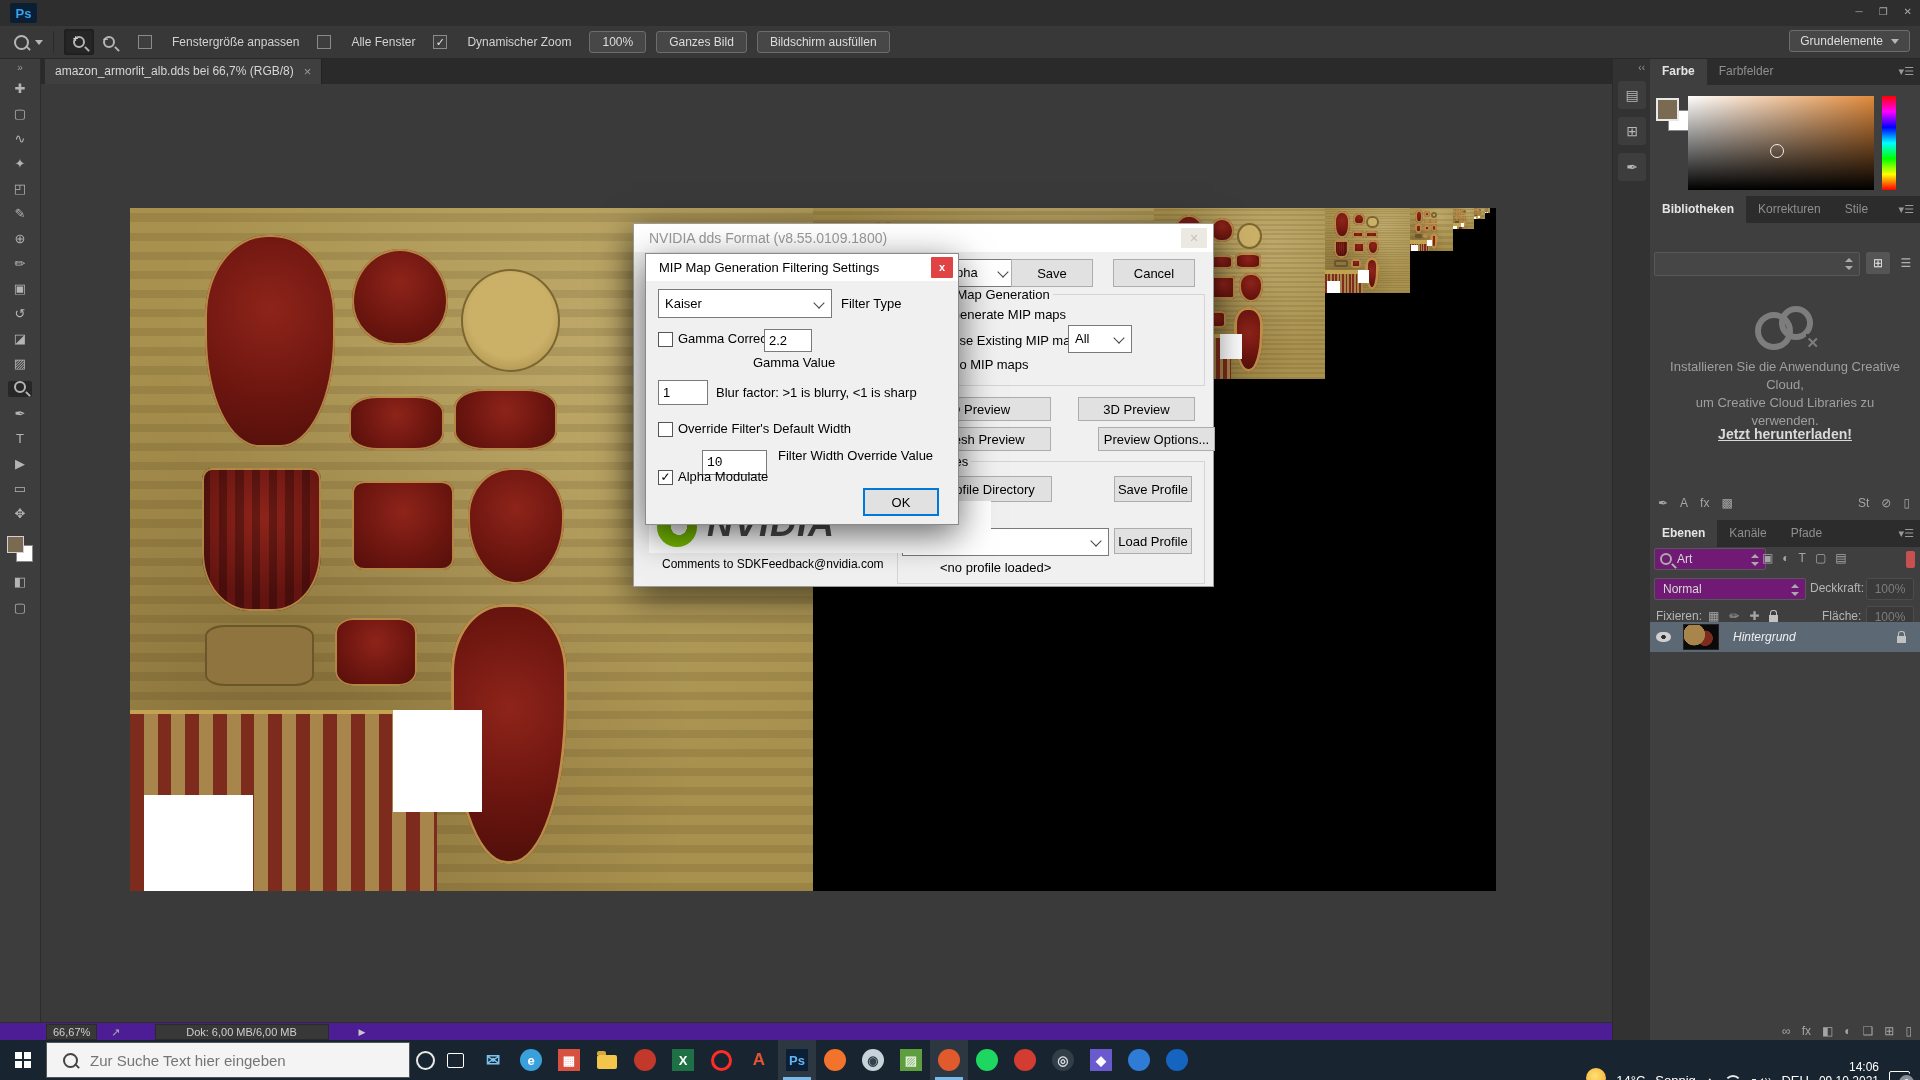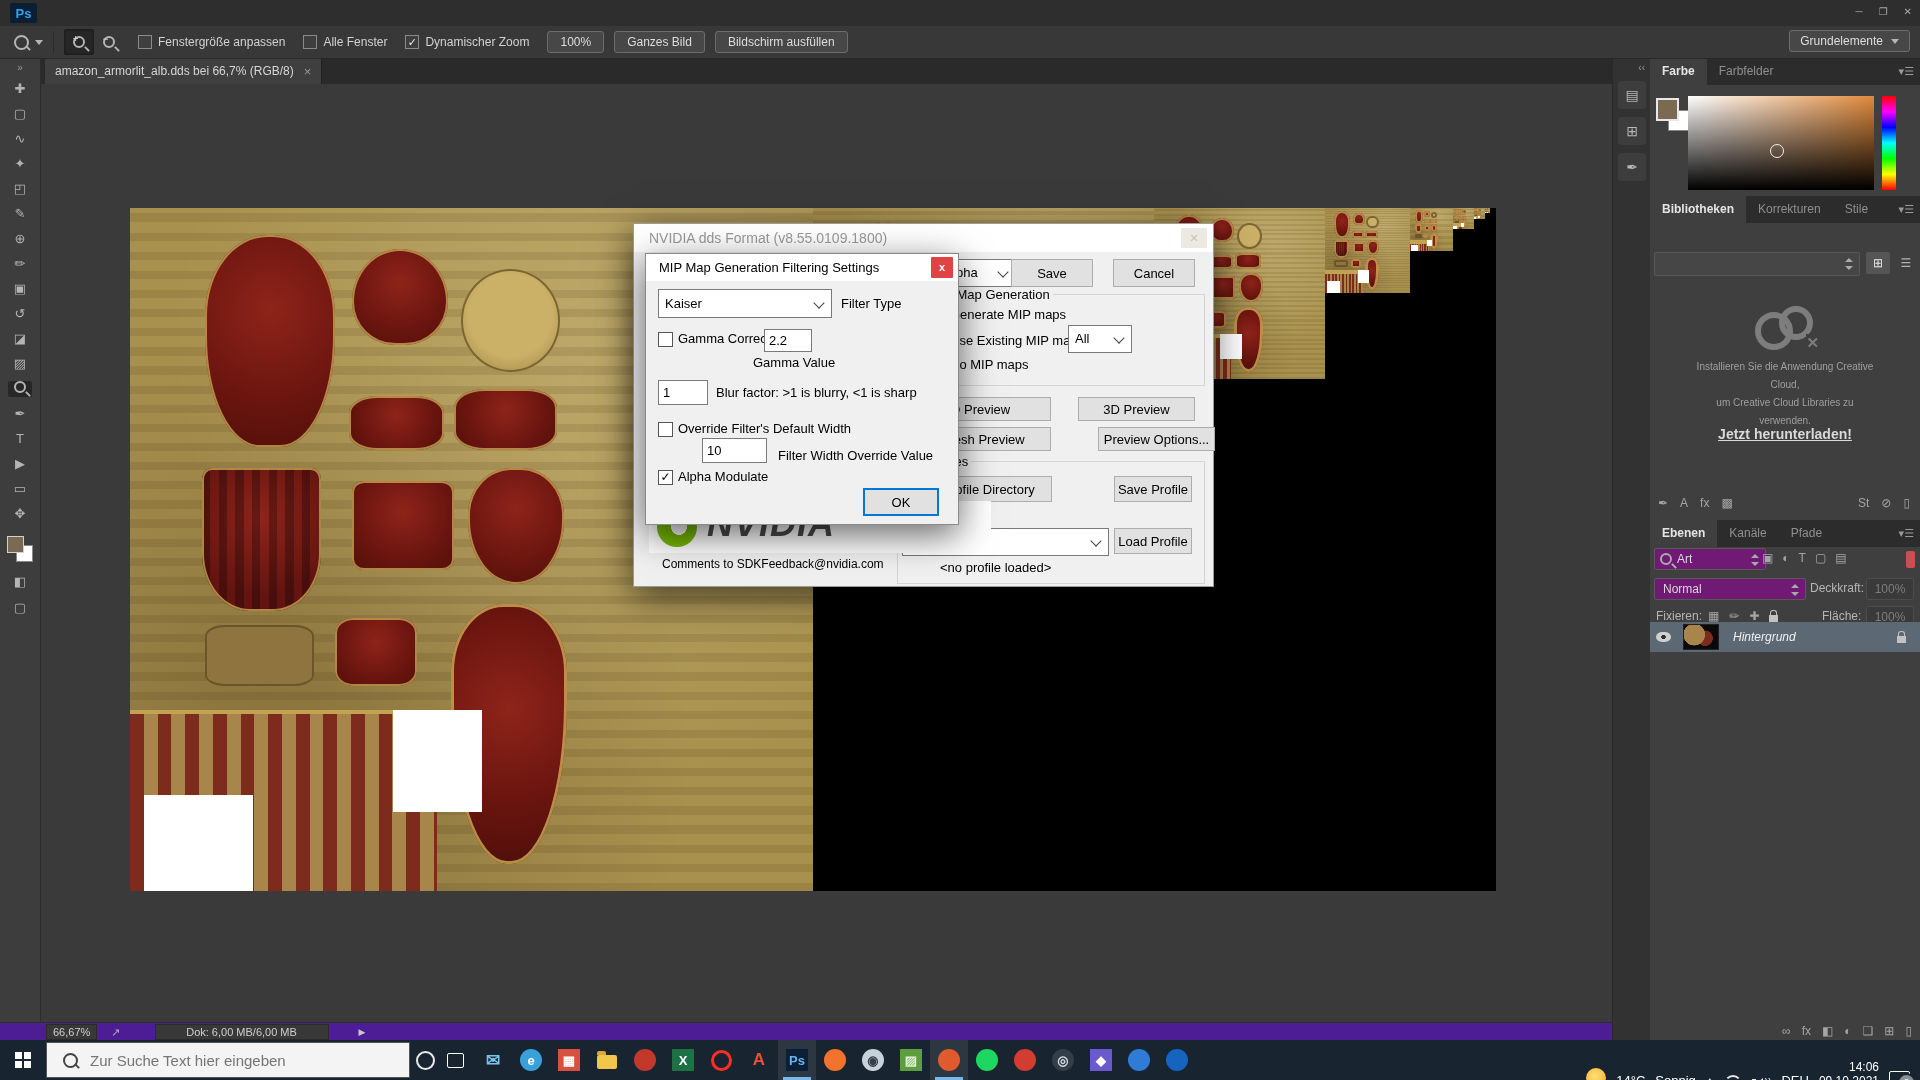--- a/index.html
+++ b/index.html
@@ -15,21 +15,21 @@
   #optionsbar{position:absolute;left:0;top:26px;width:1920px;height:32px;background:#383838;
     border-bottom:1px solid #282828;display:flex;align-items:center;color:#d2d2d2;font-size:12px;z-index:5}
   .mag{width:11px;height:11px;border:2px solid #b5b5b5;border-radius:50%;position:relative;display:inline-block}
   .mag::after{content:"";position:absolute;left:9px;top:10px;width:6px;height:2px;background:#b5b5b5;transform:rotate(45deg)}
   .mag.small{width:8px;height:8px}
   .tri-dn{width:0;height:0;border-left:4px solid transparent;border-right:4px solid transparent;border-top:5px solid #b5b5b5;display:inline-block}
   .ob-sep{width:1px;height:22px;background:#2b2b2b;margin:0 10px}
   .ob-zbtn{width:30px;height:26px;display:flex;align-items:center;justify-content:center;border-radius:3px;position:relative}
   .ob-zbtn.pressed{background:#262626;box-shadow:inset 0 0 3px #111}
   .zsign{position:absolute;font-size:9px;color:#cfcfcf;left:9px;top:5px;font-weight:bold}
-  .ob-cb{display:flex;align-items:center;gap:6px;margin-right:18px}
+  .ob-cb{display:flex;align-items:center;gap:20px;margin-right:18px}
   .cbbox{width:12px;height:12px;border:1px solid #8a8a8a;background:#3e3e3e;display:flex;align-items:center;
     justify-content:center;font-size:11px;color:#e8e8e8;line-height:10px}
   .ob-btn{background:#474747;border:1px solid #6d6d6d;border-radius:3px;padding:3px 12px;margin-right:10px;color:#ddd}
   #workspace-btn{position:absolute;right:10px;top:4px;background:#474747;border:1px solid #6d6d6d;border-radius:3px;
     padding:3px 10px;color:#ddd;display:flex;gap:8px;align-items:center}
   
   #toolstrip{position:absolute;left:0;top:58px;width:40px;height:964px;background:#3d3d3d;border-right:1px solid #2c2c2c;
     display:flex;flex-direction:column;align-items:center;z-index:4}
   #tool-collapse{color:#9a9a9a;font-size:10px;margin:4px 0 8px 0}
   #tool-icons{display:flex;flex-direction:column;align-items:center;gap:9px}
@@ -104,21 +104,21 @@
   .updn::before{content:"";position:absolute;top:0;left:0;border-left:4px solid transparent;border-right:4px solid transparent;border-bottom:4px solid #aaa}
   .updn::after{content:"";position:absolute;bottom:0;left:0;border-left:4px solid transparent;border-right:4px solid transparent;border-top:4px solid #aaa}
   #lib-grid-btn{position:absolute;left:216px;top:194px;width:24px;height:22px;background:#555;border-radius:2px;
     color:#e8e8e8;text-align:center;line-height:22px;font-size:12px}
   #lib-list-btn{position:absolute;left:244px;top:194px;width:24px;height:22px;color:#b0b0b0;text-align:center;line-height:22px;font-size:12px}
   #cc-icon{position:absolute;left:105px;top:248px;width:64px;height:46px}
   #cc-icon b{position:absolute;border:6px solid #7d7d7d;border-radius:50%}
   #cc-icon .c1{left:0;top:6px;width:26px;height:26px}
   #cc-icon .c2{right:6px;top:0;width:22px;height:22px}
   #cc-icon .cx{position:absolute;right:0;bottom:0;color:#7d7d7d;font-weight:bold;font-size:15px;background:#3f3f3f}
-  #cc-text{position:absolute;left:0;top:300px;width:270px;text-align:center;color:#9f9f9f;font-size:10px;line-height:18px}
+  #cc-text{position:absolute;left:0;top:300px;width:270px;text-align:center;color:#9f9f9f;font-size:13px;line-height:18px}
   #cc-link{position:absolute;left:0;top:368px;width:270px;text-align:center;color:#d9d9d9;font-size:14px;font-weight:bold;
     text-decoration:underline}
   .icon-row{position:absolute;display:flex;gap:12px;color:#a5a5a5;font-size:12px;align-items:center}
   .lyr-row{position:absolute;left:0;width:270px;color:#b5b5b5;font-size:12px}
   .ps-select{background:#701a75;border:1px solid #585858;border-radius:2px;position:relative;color:#d8d8d8}
   .dim-box{background:#3a3a3a;border:1px solid #4c4c4c;color:#7d7d7d;border-radius:2px;position:relative}
   .eye{width:15px;height:10px;border-radius:50%/60%;background:radial-gradient(circle at 50% 50%,#2e2e2e 0 2px,#cfcfcf 2.5px)}
   .lockico{position:relative;width:9px;height:7px;background:#c2c2c2;margin-top:5px;display:inline-block}
   .lockico::before{content:"";position:absolute;left:1px;top:-5px;width:5px;height:4px;border:1.5px solid #c2c2c2;
     border-bottom:none;border-radius:3px 3px 0 0}
@@ -611,21 +611,21 @@
   </div>
   <span class="dlg-label" style="left:195px;top:42px">Filter Type</span>
   <span class="win-cb" style="left:12px;top:78px"></span>
   <span class="dlg-label" style="left:32px;top:77px">Gamma Correct</span>
   <input class="win-input" style="left: 118px; top: 75px; width: 38px; height: 21px;" readonly="" value="2.2">
   <span class="dlg-label" style="left:107px;top:101px">Gamma Value</span>
   <input class="win-input" style="left: 12px; top: 126px; width: 40px; height: 23px;" readonly="" value="1">
   <span class="dlg-label" style="left:70px;top:131px">Blur factor: &gt;1 is blurry, &lt;1 is sharp</span>
   <span class="win-cb" style="left:12px;top:168px"></span>
   <span class="dlg-label" style="left:32px;top:167px">Override Filter's Default Width</span>
-  <input class="win-input" style="left: 56px; top: 184px; width: 55px; height: 23px;" readonly="" value="10">
+  <input class="win-input" style="left: 56px; top: 196px; width: 55px; height: 23px; font-family: Liberation Mono, monospace;" readonly="" value="10">
   <span class="dlg-label" style="left:132px;top:194px">Filter Width Override Value</span>
   <span class="win-cb" style="left:12px;top:216px">
     <span>✓</span></span>
   <span class="dlg-label" style="left:32px;top:215px">Alpha Modulate</span>
   <div class="win-btn" id="mip-ok">OK</div>
 </div>
 
 <div id="taskbar">
   <div id="start-btn">
     <span class="grid">

